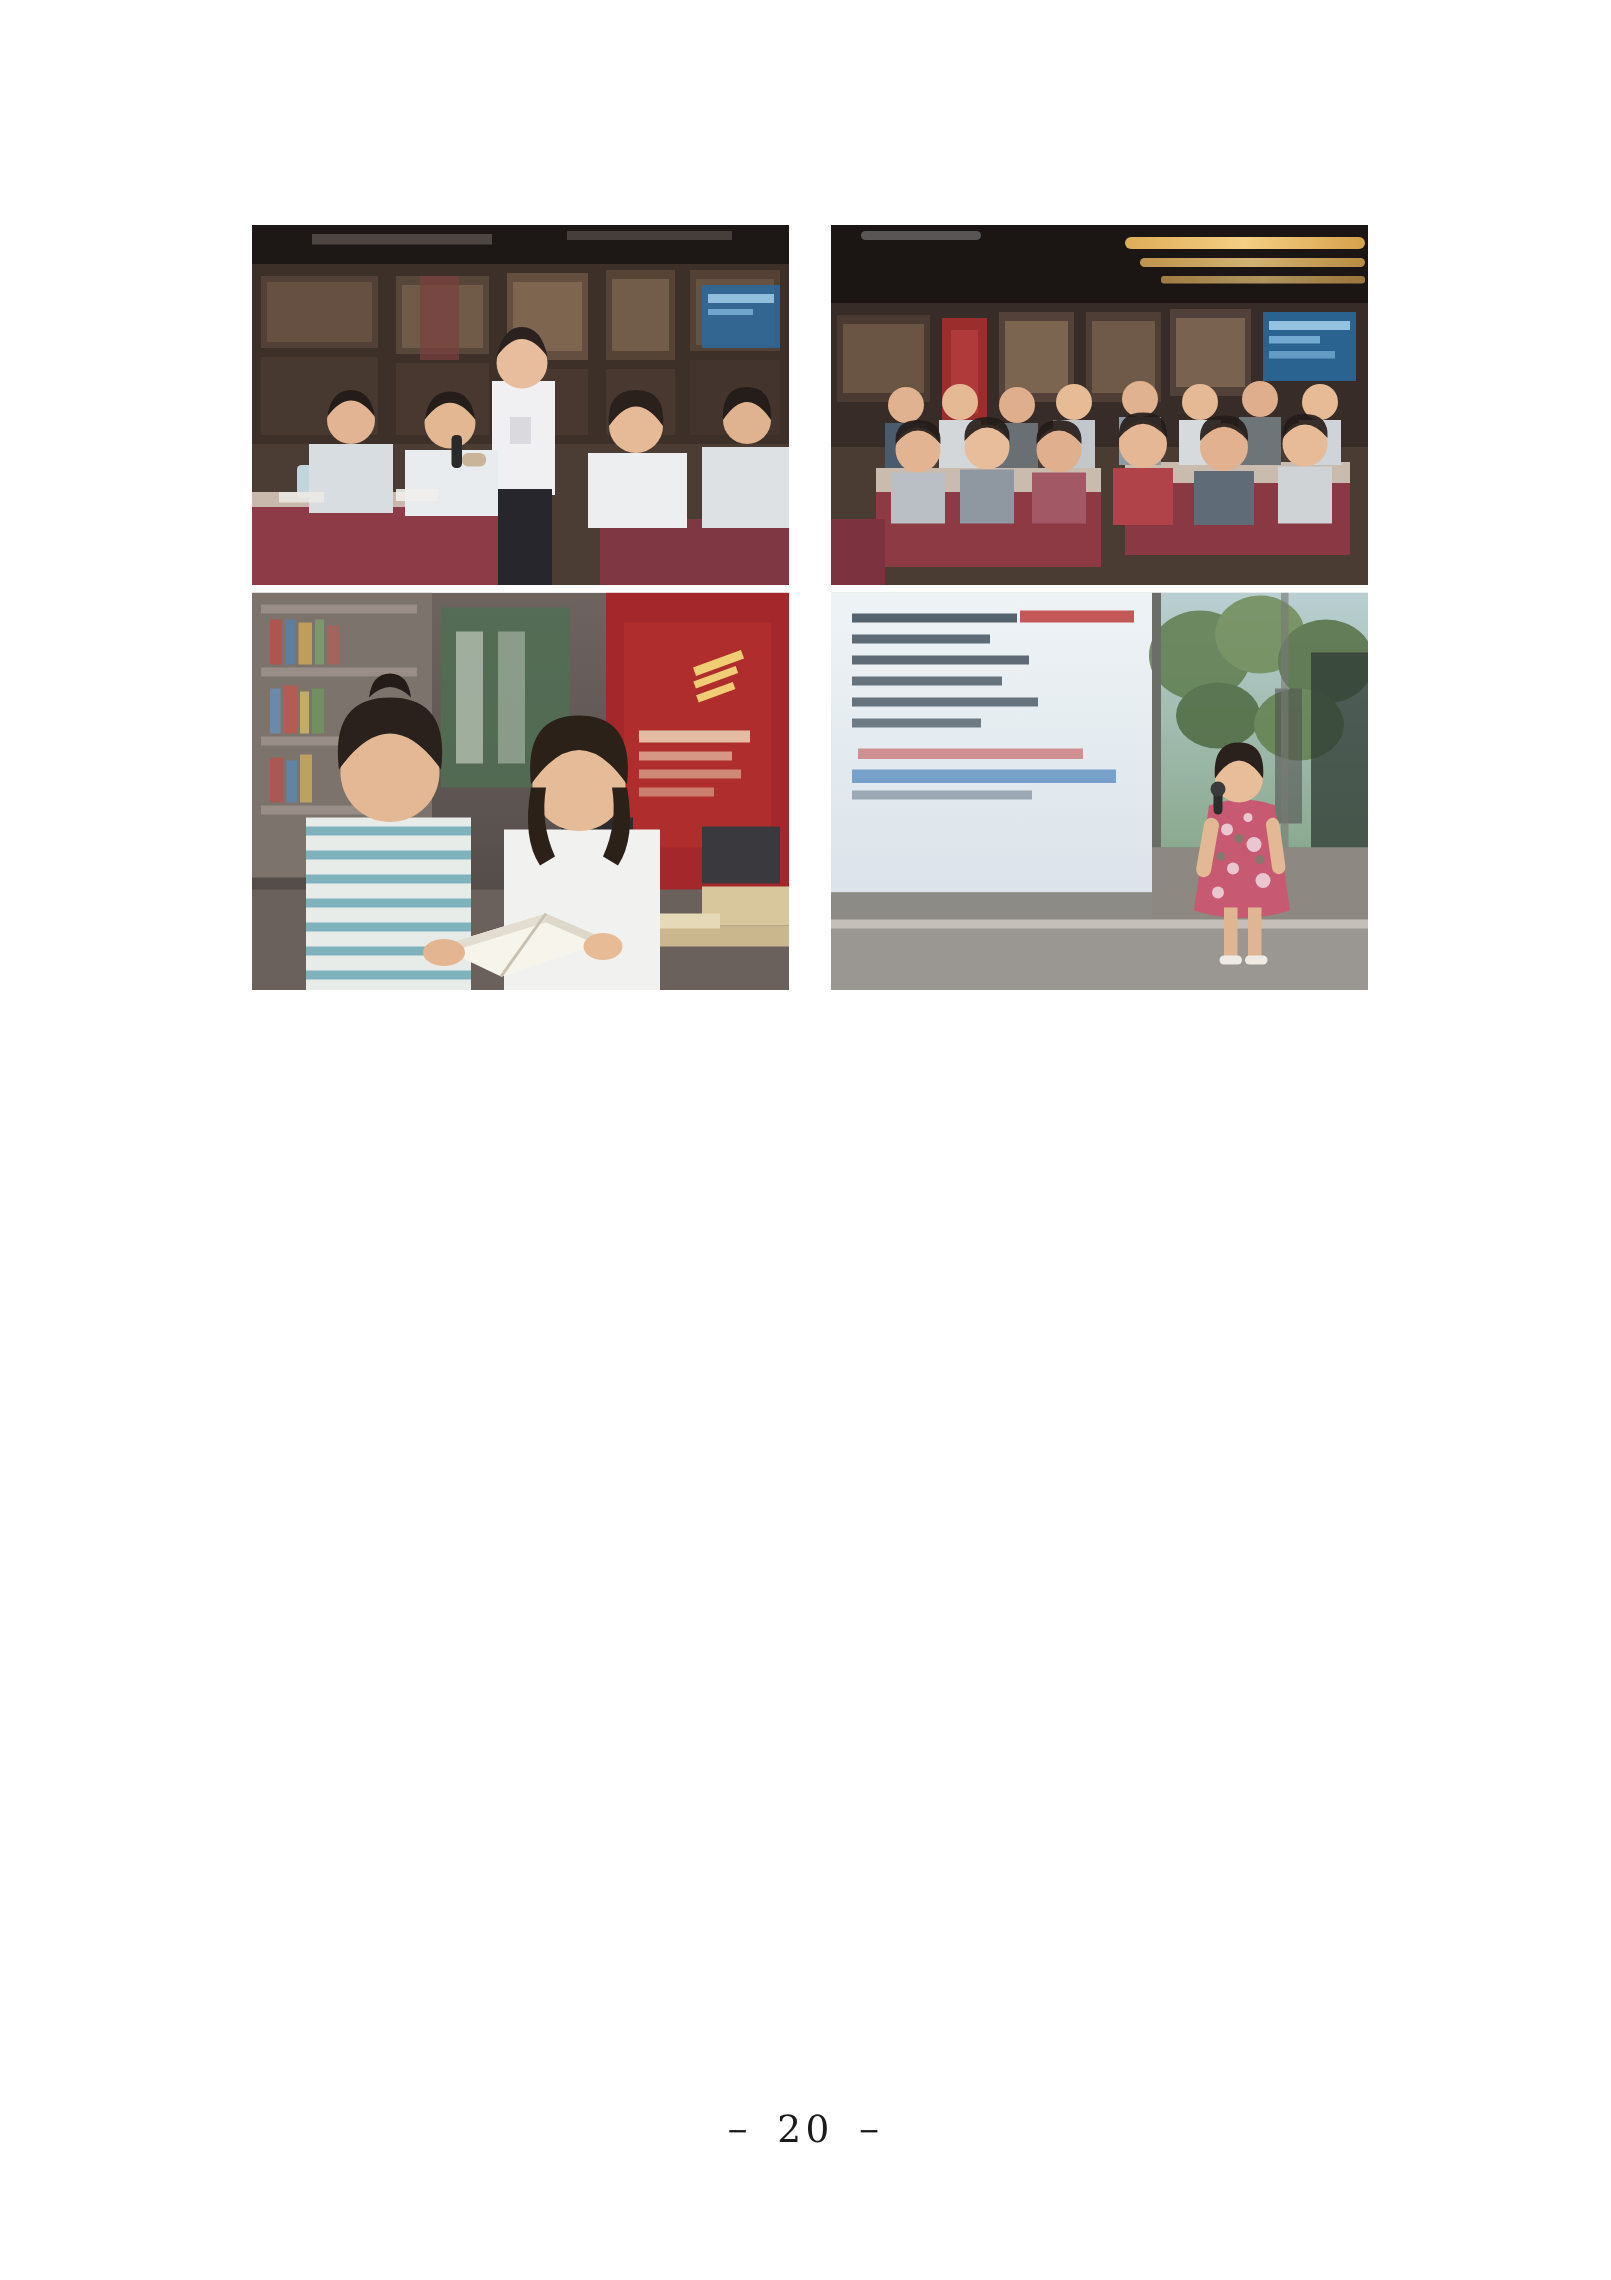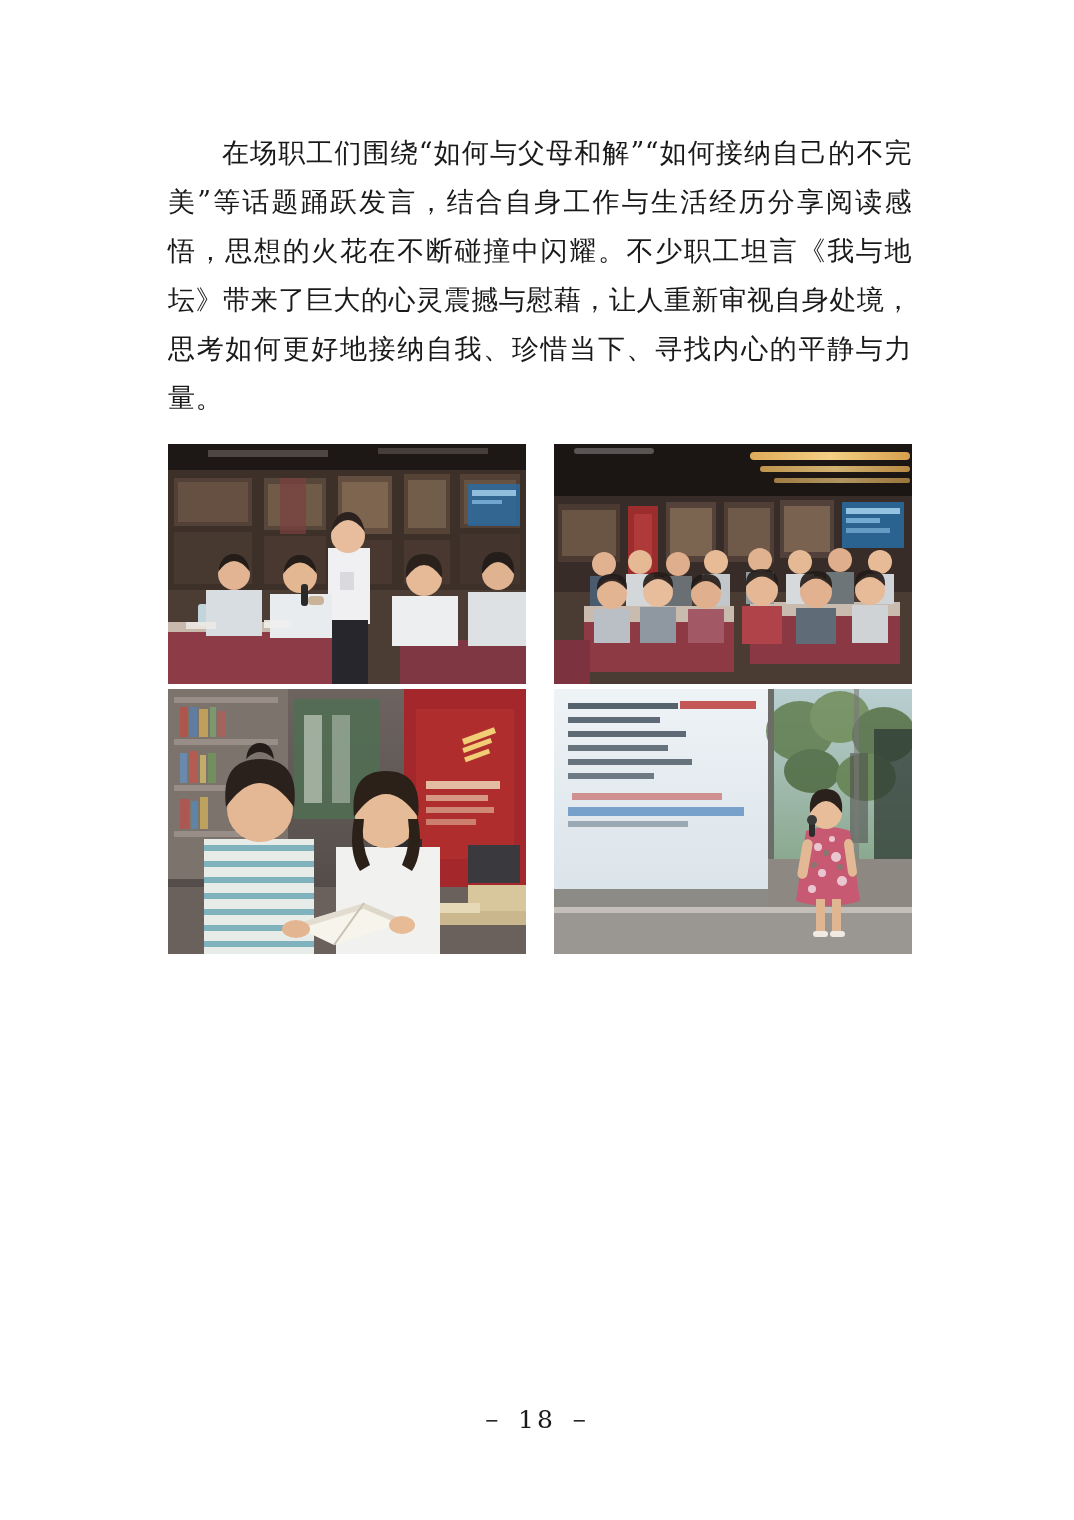--- a/index.html
+++ b/index.html
@@ -66,21 +66,20 @@
     letter-spacing: 3px;
   }
 </style>
 </head>
 <body>
 
 <div class="page">
 
   <div class="content">
 
-    <p class="para para-1">在场职工们围绕“如何与父母和解”“如何接纳自己的不完美”等话题踊跃发言，结合自身工作与生活经历分享阅读感悟，思想的火花在不断碰撞中闪耀。不少职工坦言《我与地坛》带来了巨大的心灵震撼与慰藉，让人重新审视自身处境，思考如何更好地接纳自我、珍惜当下、寻找内心的平静与力量。</p>
 
     <div class="photo-grid">
 
       <div class="photo">
         <svg viewBox="0 0 358 240" preserveAspectRatio="none" aria-hidden="true">
           <defs>
             <linearGradient id="g1bg" x1="0" y1="0" x2="0" y2="1">
               <stop offset="0%" stop-color="#2b2422"></stop>
               <stop offset="55%" stop-color="#3a2f2a"></stop>
               <stop offset="100%" stop-color="#554540"></stop>
@@ -439,15 +438,15 @@
             <rect x="276" y="242" width="15" height="6" rx="3" fill="#f0eae4"></rect>
           </g>
         </svg>
       </div>
 
     </div>
 
 
   </div>
 
-  <div class="page-number">－ 18 －</div>
+  <div class="page-number">－ 20 －</div>
 
 </div>
 
 </body></html>

